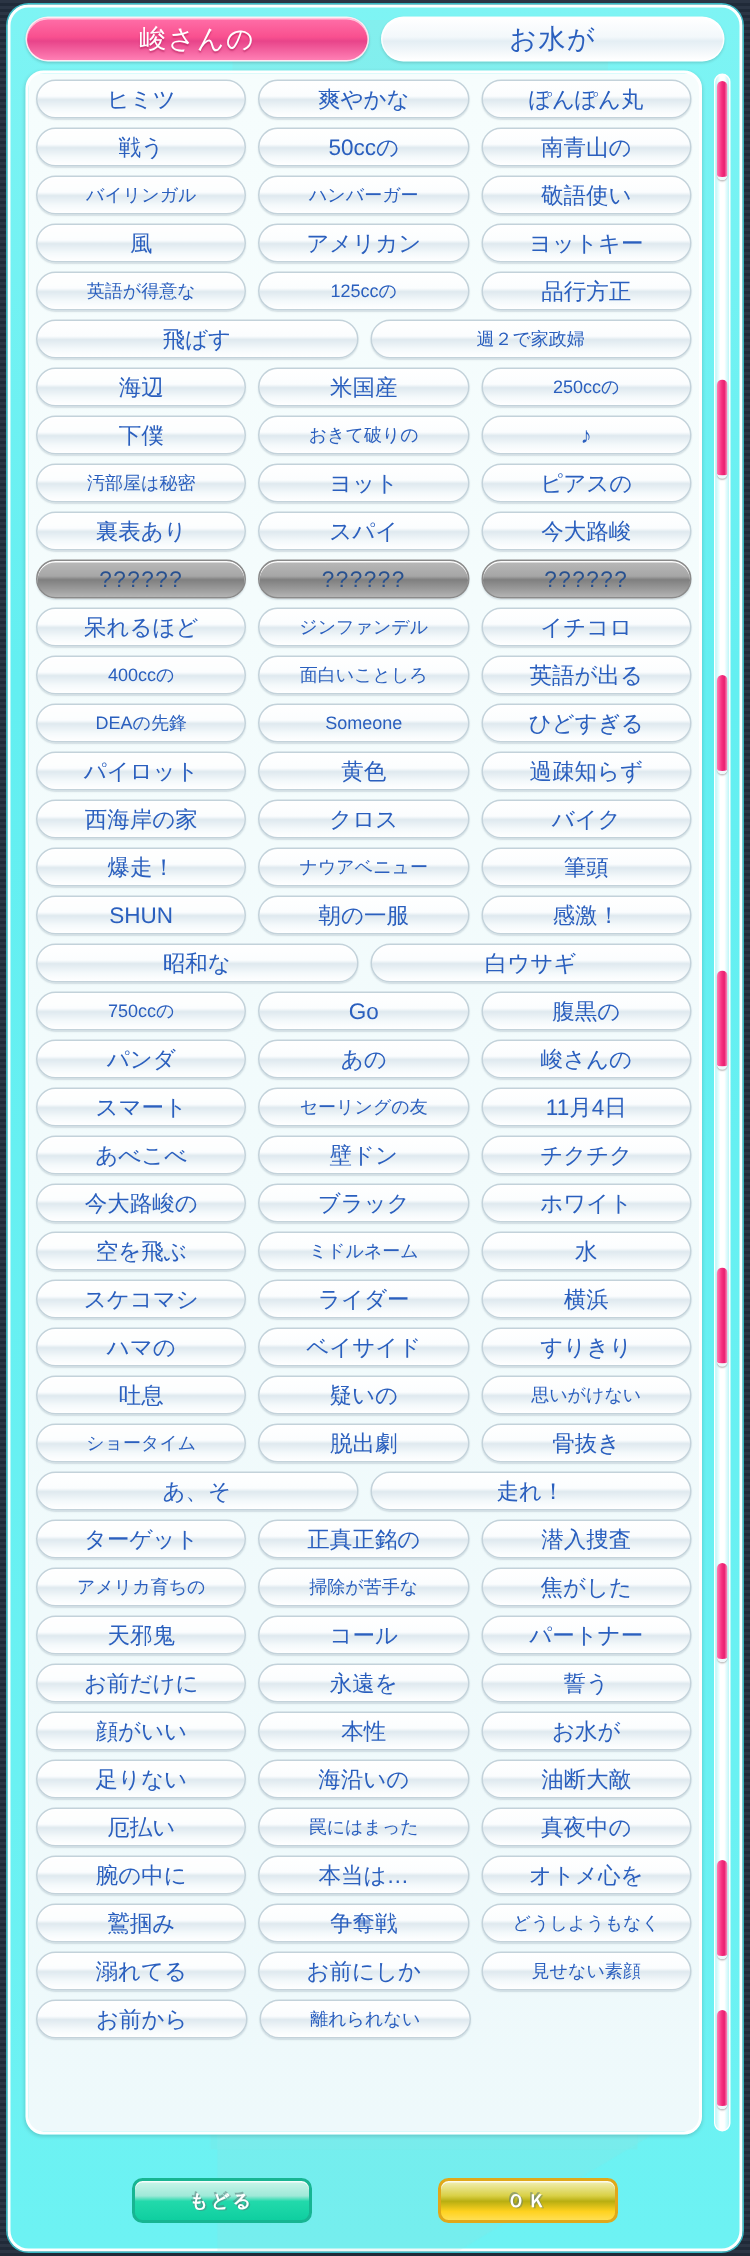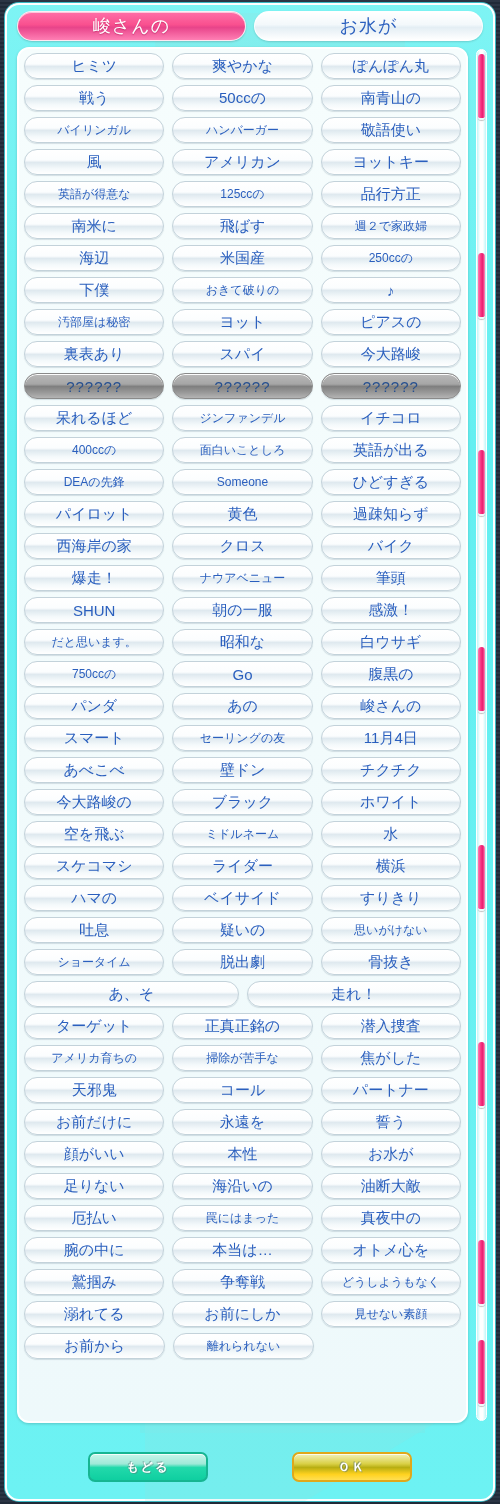--- a/index.html
+++ b/index.html
@@ -191,21 +191,20 @@
               <div class="pill">風</div>
               <div class="pill">アメリカン</div>
               <div class="pill">ヨットキー</div>
             </div>
             <div class="row">
               <div class="pill tiny">英語が得意な</div>
               <div class="pill tiny">125ccの</div>
               <div class="pill">品行方正</div>
             </div>
             <div class="row">
-              <div class="pill">南米に</div>
               <div class="pill">飛ばす</div>
               <div class="pill tiny">週２で家政婦</div>
             </div>
             <div class="row">
               <div class="pill">海辺</div>
               <div class="pill">米国産</div>
               <div class="pill tiny">250ccの</div>
             </div>
             <div class="row">
               <div class="pill">下僕</div>
@@ -256,21 +255,20 @@
               <div class="pill">爆走！</div>
               <div class="pill tinier">ナウアベニュー</div>
               <div class="pill">筆頭</div>
             </div>
             <div class="row">
               <div class="pill">SHUN</div>
               <div class="pill">朝の一服</div>
               <div class="pill">感激！</div>
             </div>
             <div class="row">
-              <div class="pill tinier">だと思います。</div>
               <div class="pill">昭和な</div>
               <div class="pill">白ウサギ</div>
             </div>
             <div class="row">
               <div class="pill tiny">750ccの</div>
               <div class="pill">Go</div>
               <div class="pill">腹黒の</div>
             </div>
             <div class="row">
               <div class="pill">パンダ</div>

